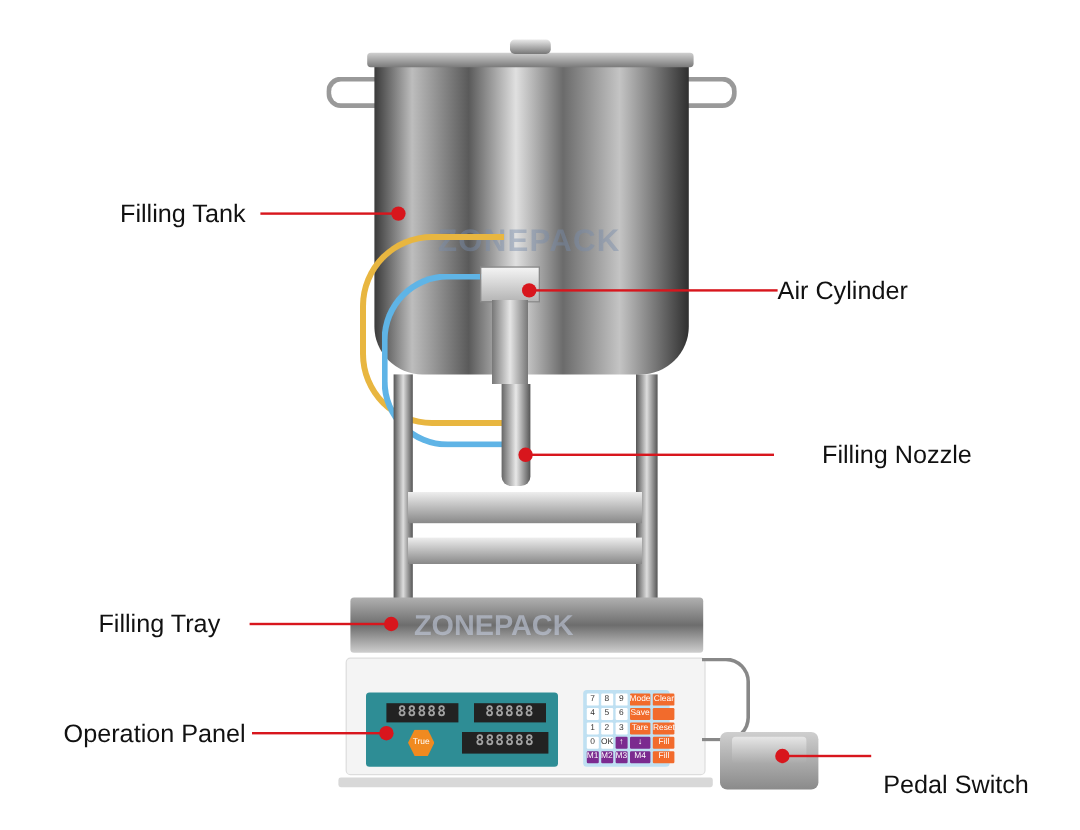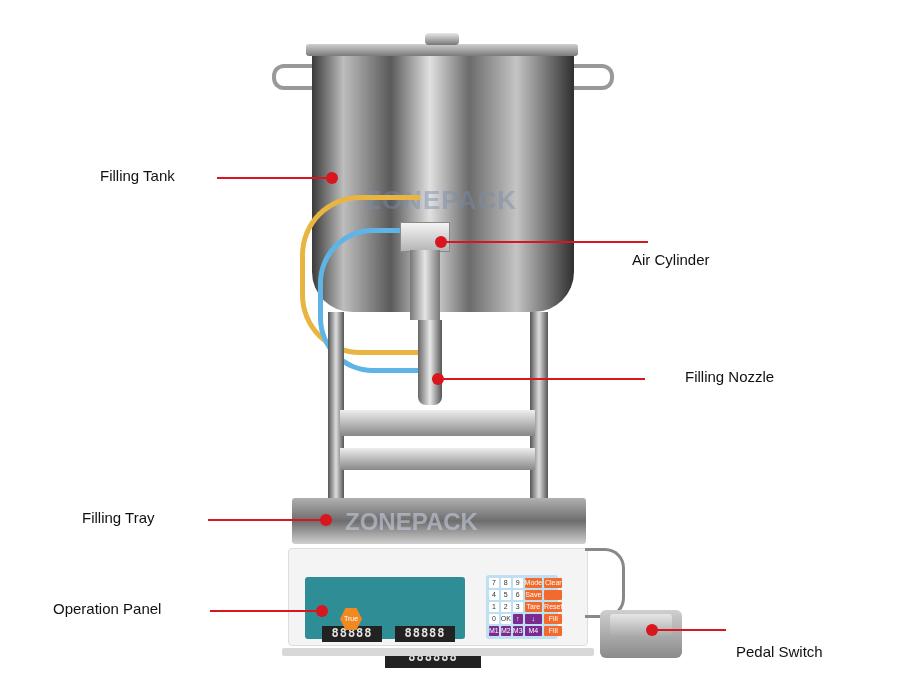--- a/index.html
+++ b/index.html
@@ -1,17 +1,17 @@
 <!DOCTYPE html>
 <html><head>
 <meta charset="utf-8">
 <style>
   * { margin:0; padding:0; box-sizing:border-box; }
   body { width:900px; height:692px; background:#ffffff; position:relative; overflow:hidden; font-family:"Liberation Sans", sans-serif; }
-  .label { position:absolute; font-size:15px; color:#111; white-space:nowrap; }
+  .label { position:absolute; font-size:21px; color:#111; white-space:nowrap; }
   .line { position:absolute; height:2px; background:#d8161d; }
   .dot { position:absolute; width:12px; height:12px; border-radius:50%; background:#d8161d; }
   
   .tank { position:absolute; left:312px; top:50px; width:262px; height:262px; border-radius:4px 4px 40px 40px;
     background:linear-gradient(90deg,#3a3a3a 0%,#bdbdbd 12%,#5a5a5a 30%,#e0e0e0 45%,#6b6b6b 60%,#c4c4c4 78%,#2f2f2f 100%); }
   .lid { position:absolute; left:306px; top:44px; width:272px; height:12px; border-radius:3px; background:linear-gradient(#d0d0d0,#7a7a7a); }
   .knob { position:absolute; left:425px; top:33px; width:34px; height:12px; border-radius:4px; background:linear-gradient(#e8e8e8,#777); }
   .handle-l { position:absolute; left:272px; top:64px; width:44px; height:26px; border:4px solid #999; border-right:none; border-radius:12px 0 0 12px; }
   .handle-r { position:absolute; left:570px; top:64px; width:44px; height:26px; border:4px solid #999; border-left:none; border-radius:0 12px 12px 0; }
   .watermark { position:absolute; left:365px; top:185px; font-size:26px; font-weight:bold; color:rgba(120,140,170,0.45); letter-spacing:1px; }
@@ -21,21 +21,21 @@
   .hose-y { position:absolute; left:300px; top:195px; width:120px; height:160px; border:5px solid #e8b640; border-right:none; border-radius:60px 0 0 60px; }
   .hose-b { position:absolute; left:318px; top:228px; width:110px; height:145px; border:5px solid #5fb4e6; border-right:none; border-radius:55px 0 0 55px; }
   .frame-l { position:absolute; left:328px; top:312px; width:16px; height:200px; background:linear-gradient(90deg,#555,#ddd,#555); }
   .frame-r { position:absolute; left:530px; top:312px; width:18px; height:200px; background:linear-gradient(90deg,#555,#ddd,#555); }
   .bar1 { position:absolute; left:340px; top:410px; width:195px; height:26px; background:linear-gradient(#eee,#888); }
   .bar2 { position:absolute; left:340px; top:448px; width:195px; height:22px; background:linear-gradient(#eee,#888); }
   .tray { position:absolute; left:292px; top:498px; width:294px; height:46px; background:linear-gradient(#b0b0b0,#6d6d6d 50%,#cfcfcf); border-radius:3px; }
   .tray-wm { position:absolute; left:345px; top:508px; font-size:24px; font-weight:bold; color:rgba(200,210,230,0.55); }
   .scale { position:absolute; left:288px; top:548px; width:300px; height:98px; background:#f4f4f4; border:1px solid #ddd; border-radius:4px; }
   .panel { position:absolute; left:305px; top:577px; width:160px; height:62px; background:#2e8d95; border-radius:3px; }
-  .disp { position:absolute; background:#222; color:#e5e5e5; font-family:"DejaVu Sans Mono", monospace; font-size:12px; font-weight:bold; letter-spacing:1px; text-align:center;margin-top:40px; }
+  .disp { position:absolute; background:#222; color:#a3a3a3; font-family:"DejaVu Sans Mono", monospace; font-size:12px; font-weight:bold; letter-spacing:1px; text-align:center; }
   .true-badge { position:absolute; left:340px; top:608px; width:22px; height:22px; background:#f08a20; clip-path:polygon(25% 0,75% 0,100% 50%,75% 100%,25% 100%,0 50%); color:#fff; font-size:7px; text-align:center; line-height:22px; }
   .keypad { position:absolute; left:486px; top:575px; width:72px; height:64px; background:#bfe0f2; border-radius:3px; padding:3px; display:grid; grid-template-columns:repeat(5,1fr); gap:2px; }
   .key { font-size:7px; text-align:center; line-height:10px; border-radius:1px; }
   .key.num { background:#fff; color:#333; }
   .key.fn { background:#f26b2c; color:#fff; }
   .key.pur { background:#7b2a8f; color:#fff; }
   .pedal { position:absolute; left:600px; top:610px; width:82px; height:48px; background:linear-gradient(#cfcfcf,#8a8a8a); border-radius:6px; }
   .pedal-top { position:absolute; left:610px; top:614px; width:62px; height:22px; background:linear-gradient(#e6e6e6,#aaa); border-radius:3px; }
   .cable { position:absolute; left:585px; top:548px; width:40px; height:70px; border:3px solid #888; border-left:none; border-radius:0 20px 20px 0; }
   .base { position:absolute; left:282px; top:648px; width:312px; height:8px; background:#d8d8d8; border-radius:2px; }
@@ -57,21 +57,21 @@
 <div class="frame-l"></div>
 <div class="frame-r"></div>
 <div class="bar1"></div>
 <div class="bar2"></div>
 <div class="tray"></div>
 <div class="tray-wm">ZONEPACK</div>
 <div class="scale"></div>
 <div class="panel"></div>
 <div class="disp" style="left:322px;top:586px;width:60px;height:16px;">88888</div>
 <div class="disp" style="left:395px;top:586px;width:60px;height:16px;">88888</div>
-<div class="disp" style="left:385px;top:610px;width:96px;height:18px;">888888</div>
+<div class="disp" style="left:385px;top:610px;width:72px;height:18px;">888888</div>
 <div class="true-badge">True</div>
 <div class="keypad">
   <span class="key num">7</span>
   <span class="key num">8</span>
   <span class="key num">9</span>
   <span class="key fn">Mode</span>
   <span class="key fn">Clear</span>
   <span class="key num">4</span>
   <span class="key num">5</span>
   <span class="key num">6</span>
@@ -95,21 +95,21 @@
 </div>
 <div class="cable"></div>
 <div class="pedal"></div>
 <div class="pedal-top"></div>
 <div class="base"></div>
 
 <div class="label" style="left:100px;top:167px;">Filling Tank</div>
 <div class="line" style="left:217px;top:177px;width:115px;"></div>
 <div class="dot" style="left:326px;top:172px;"></div>
 
-<div class="label" style="left:632px;top:231px;margin-top:20px;">Air Cylinder</div>
+<div class="label" style="left:648px;top:231px;">Air Cylinder</div>
 <div class="line" style="left:440px;top:241px;width:208px;"></div>
 <div class="dot" style="left:435px;top:236px;"></div>
 
 <div class="label" style="left:685px;top:368px;">Filling Nozzle</div>
 <div class="line" style="left:440px;top:378px;width:205px;"></div>
 <div class="dot" style="left:432px;top:373px;"></div>
 
 <div class="label" style="left:82px;top:509px;">Filling Tray</div>
 <div class="line" style="left:208px;top:519px;width:118px;"></div>
 <div class="dot" style="left:320px;top:514px;"></div>

